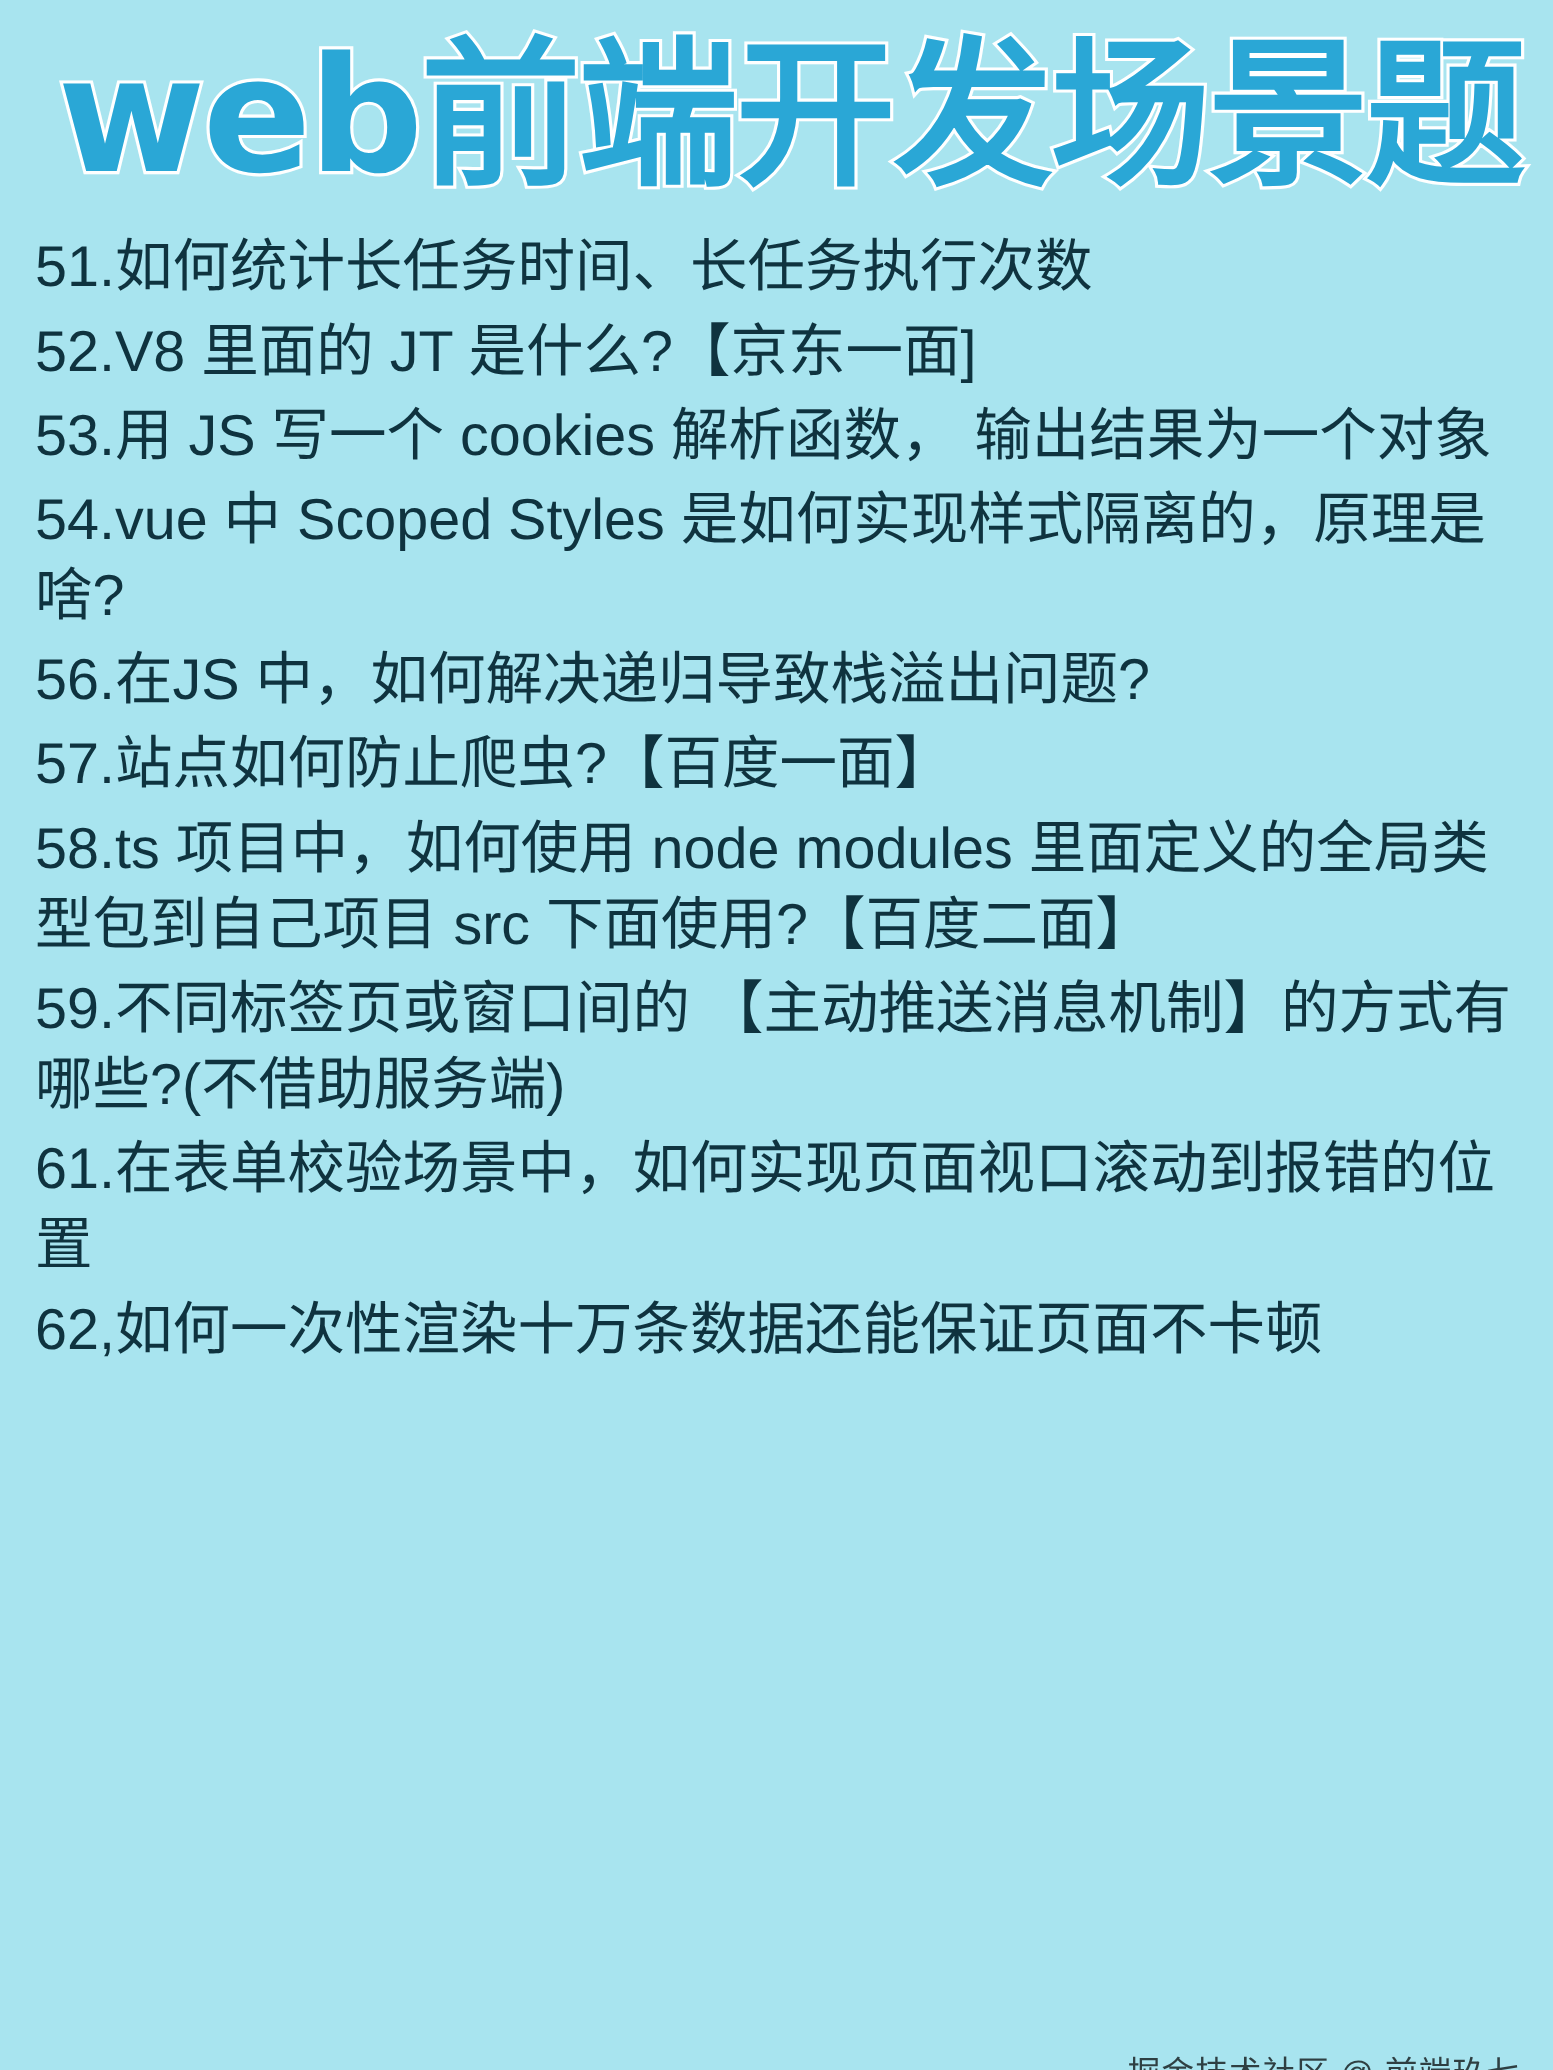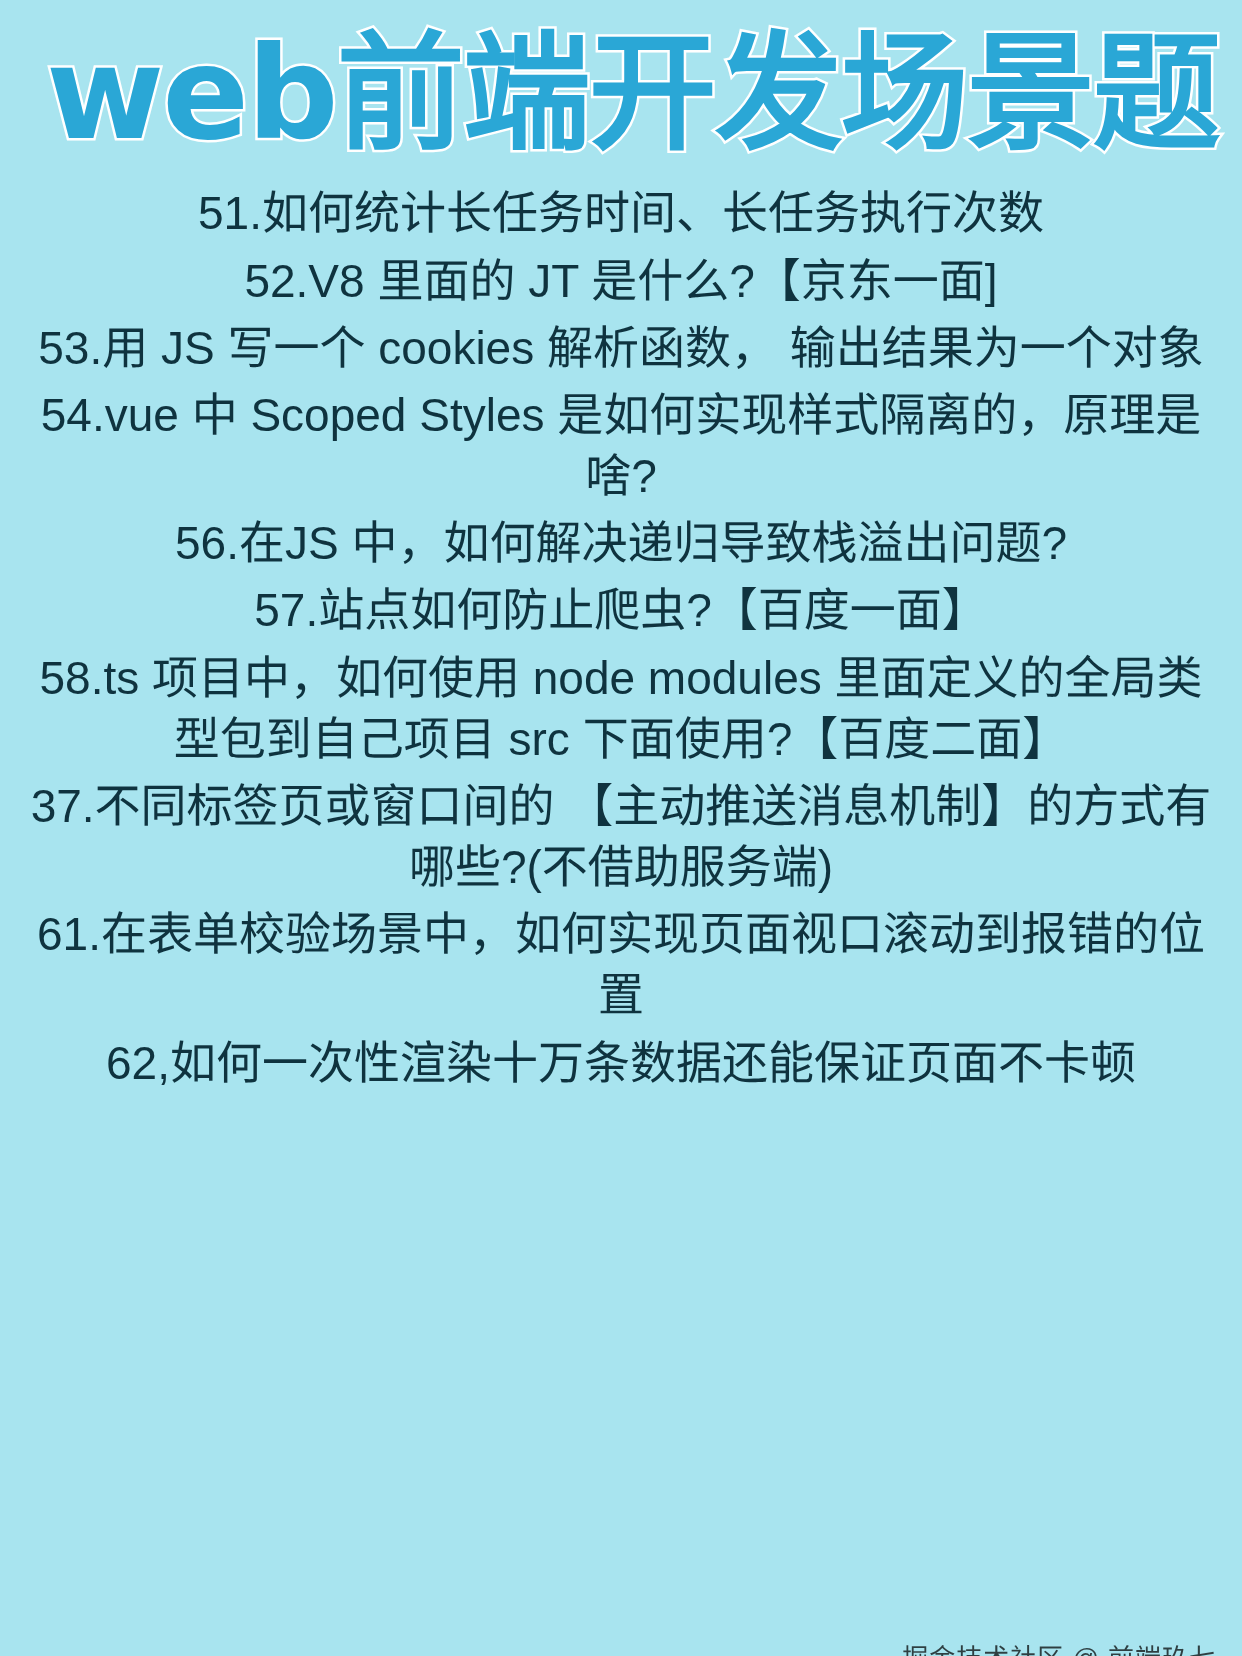--- a/index.html
+++ b/index.html
@@ -34,21 +34,20 @@
     paint-order: stroke fill;
     white-space: nowrap;
     text-align: left;
     font-family: "DejaVu Sans", "Liberation Sans", sans-serif;
   }
   .list {
     margin: 0;
     padding: 0;
     list-style: none;
     color: #12343f;
-    text-align: center;
   }
   .item {
     font-size: 46px;
     line-height: 1.33;
     font-weight: 400;
     color: #0f333f;
     letter-spacing: 0px;
     margin: 0 0 6px 0;
     text-indent: 0;
     word-break: break-word;
@@ -80,20 +79,20 @@
   <h1 class="title">web前端开发场景题</h1>
 
   <ul class="list">
     <li class="item">51.如何统计长任务时间、长任务执行次数</li>
     <li class="item">52.V8 里面的 JT 是什么?【京东一面]</li>
     <li class="item">53.用 JS 写一个 cookies 解析函数， 输出结果为一个对象</li>
     <li class="item">54.vue 中 Scoped Styles 是如何实现样式隔离的，原理是啥?</li>
     <li class="item">56.在JS 中，如何解决递归导致栈溢出问题?</li>
     <li class="item">57.站点如何防止爬虫?【百度一面】</li>
     <li class="item">58.ts 项目中，如何使用 node modules 里面定义的全局类型包到自己项目 src 下面使用?【百度二面】</li>
-    <li class="item">37.不同标签页或窗口间的 【主动推送消息机制】的方式有哪些?(不借助服务端)</li>
+    <li class="item">59.不同标签页或窗口间的 【主动推送消息机制】的方式有哪些?(不借助服务端)</li>
     <li class="item">61.在表单校验场景中，如何实现页面视口滚动到报错的位置</li>
     <li class="item">62,如何一次性渲染十万条数据还能保证页面不卡顿</li>
   </ul>
 
   <div class="watermark">掘金技术社区 @ 前端玖七</div>
   <div class="fade-bottom"></div>
 </div>
 
 </body></html>

